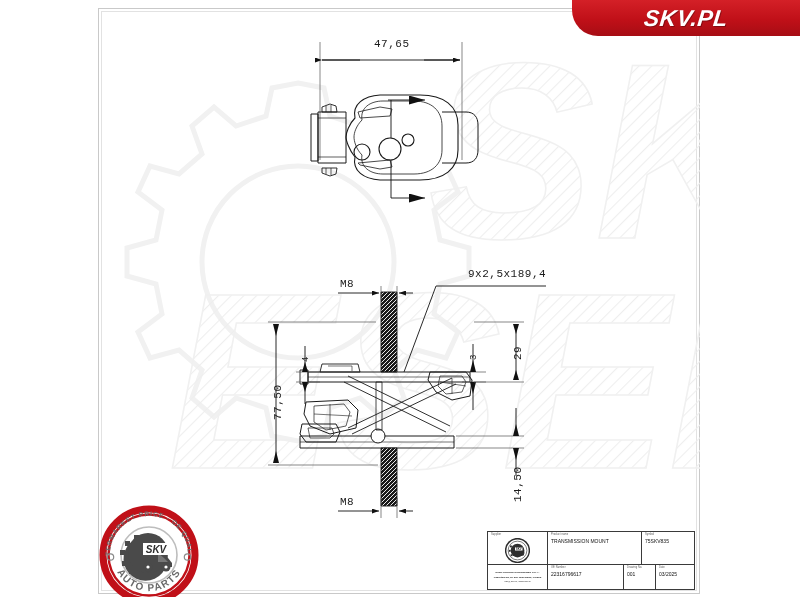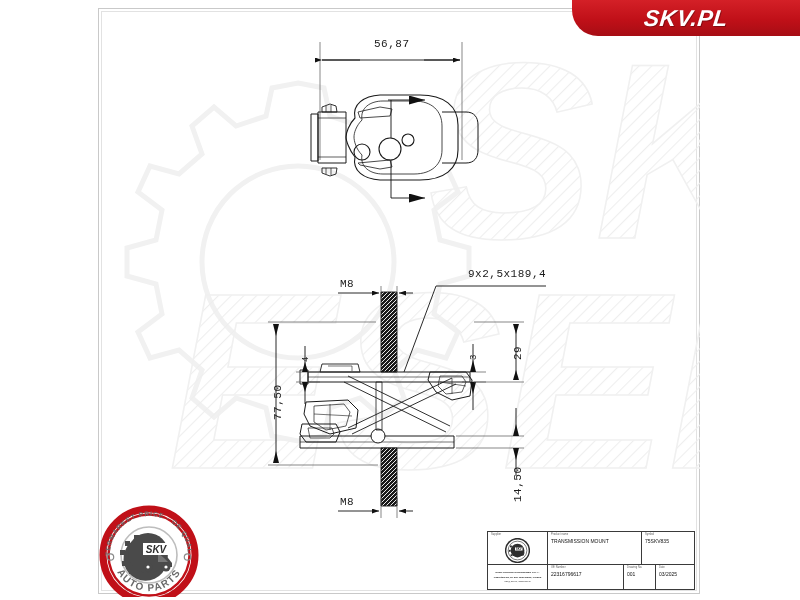--- a/index.html
+++ b/index.html
@@ -310,21 +310,21 @@
         <line x1="516" y1="408" x2="516" y2="436"></line>
         <line x1="516" y1="448" x2="516" y2="476"></line>
         <path d="M513,436 L519,436 L516,424 Z" fill="#111" stroke="none"></path>
         <path d="M513,448 L519,448 L516,460 Z" fill="#111" stroke="none"></path>
       </g>
 
     </g>
   </svg>
   </div>
 
-  <div class="dim" style="left:374px;top:38px;">56,87</div>
+  <div class="dim" style="left:374px;top:38px;">47,65</div>
 
   <div class="dim" style="left:340px;top:278px;">M8</div>
 
   <div class="dim" style="left:340px;top:496px;">M8</div>
 
   <div class="dim" style="left:468px;top:268px;">9x2,5x189,4</div>
 
   <div class="dim v" style="left:272px;top:420px;">77,50</div>
 
   <div class="dim v sm" style="left:301px;top:362px;">4</div>

